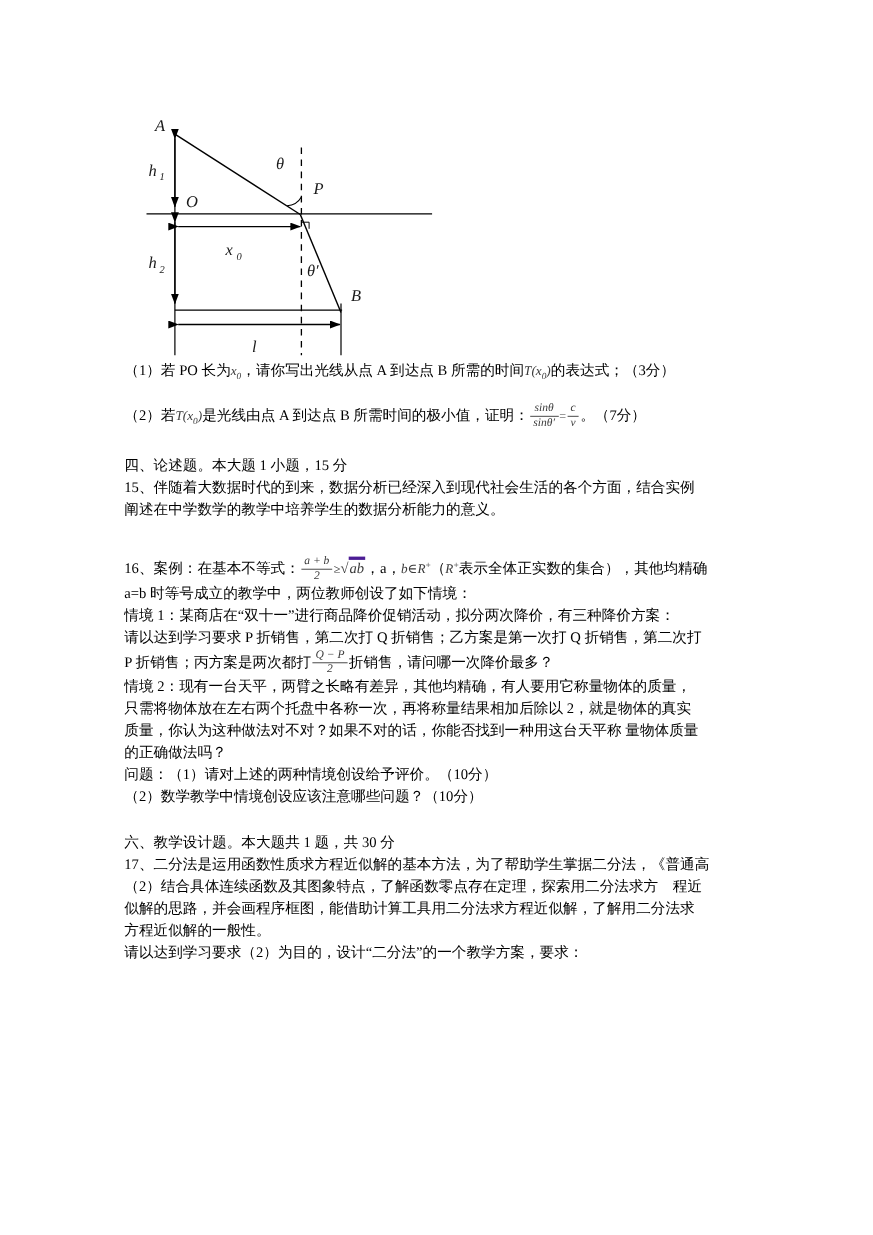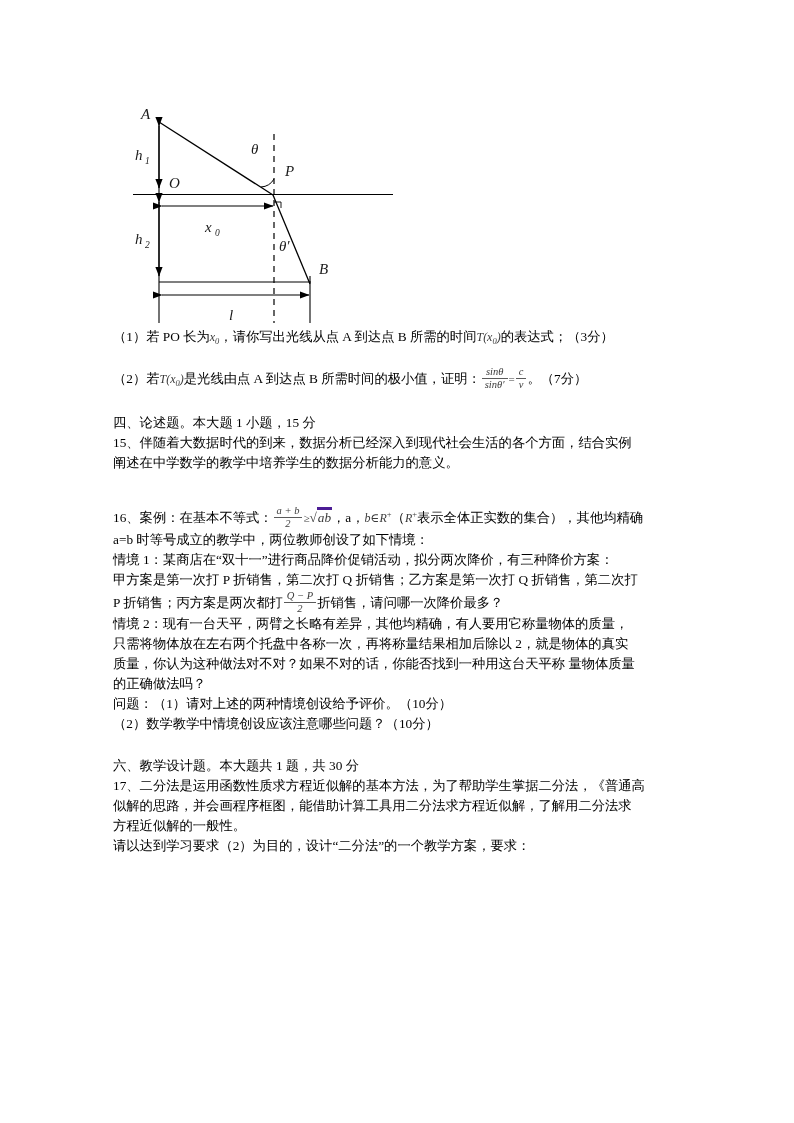--- a/index.html
+++ b/index.html
@@ -204,35 +204,36 @@
 
 
     <div class="gap-sm"></div>
 
     <div class="p">
       <span>16、案例：在基本不等式：</span><span class="frac"><span class="num">a + b</span><span class="den">2</span></span><span class="opsym">≥</span><span class="sqrt">√<span class="bar">ab</span></span><span>，a，</span><span class="mi"><span>b∈R</span><span class="sup">+</span></span><span>（</span><span class="mi"><span>R</span><span class="sup">+</span></span><span>表示全体正实数的集合），其他均精确</span>
     </div>
 
     <div class="p">a=b 时等号成立的教学中，两位教师创设了如下情境：</div>
     <div class="p">情境 1：某商店在“双十一”进行商品降价促销活动，拟分两次降价，有三种降价方案：</div>
-    <div class="p">甲方案是第一次打 P 折销售，第二次打 Q 折销售；乙方案是第一次打 Q 折销售，第二次打</div>
+    <div class="p">请以达到学习要求 P 折销售，第二次打 Q 折销售；乙方案是第一次打 Q 折销售，第二次打</div>
 
     <div class="p">
       <span>P 折销售；丙方案是两次都打</span><span class="frac"><span class="num">Q − P</span><span class="den">2</span></span><span>折销售，请问哪一次降价最多？</span>
     </div>
 
     <div class="p">情境 2：现有一台天平，两臂之长略有差异，其他均精确，有人要用它称量物体的质量，</div>
     <div class="p">只需将物体放在左右两个托盘中各称一次，再将称量结果相加后除以 2，就是物体的真实</div>
     <div class="p">质量，你认为这种做法对不对？如果不对的话，你能否找到一种用这台天平称 量物体质量</div>
     <div class="p">的正确做法吗？</div>
     <div class="p">问题：（1）请对上述的两种情境创设给予评价。（10分）</div>
     <div class="p">（2）数学教学中情境创设应该注意哪些问题？（10分）</div>
 
     <div class="gap-lg"></div>
 
     <div class="p">六、教学设计题。本大题共 1 题，共 30 分</div>
     <div class="p">17、二分法是运用函数性质求方程近似解的基本方法，为了帮助学生掌据二分法，《普通高</div>
+    <div class="p">（2）结合具体连续函数及其图象特点，了解函数零点存在定理，探索用二分法求方　程近</div>
     <div class="p">似解的思路，并会画程序框图，能借助计算工具用二分法求方程近似解，了解用二分法求</div>
     <div class="p">方程近似解的一般性。</div>
     <div class="p">请以达到学习要求（2）为目的，设计“二分法”的一个教学方案，要求：</div>
 
   </div>
 </div>
 
 </body></html>

